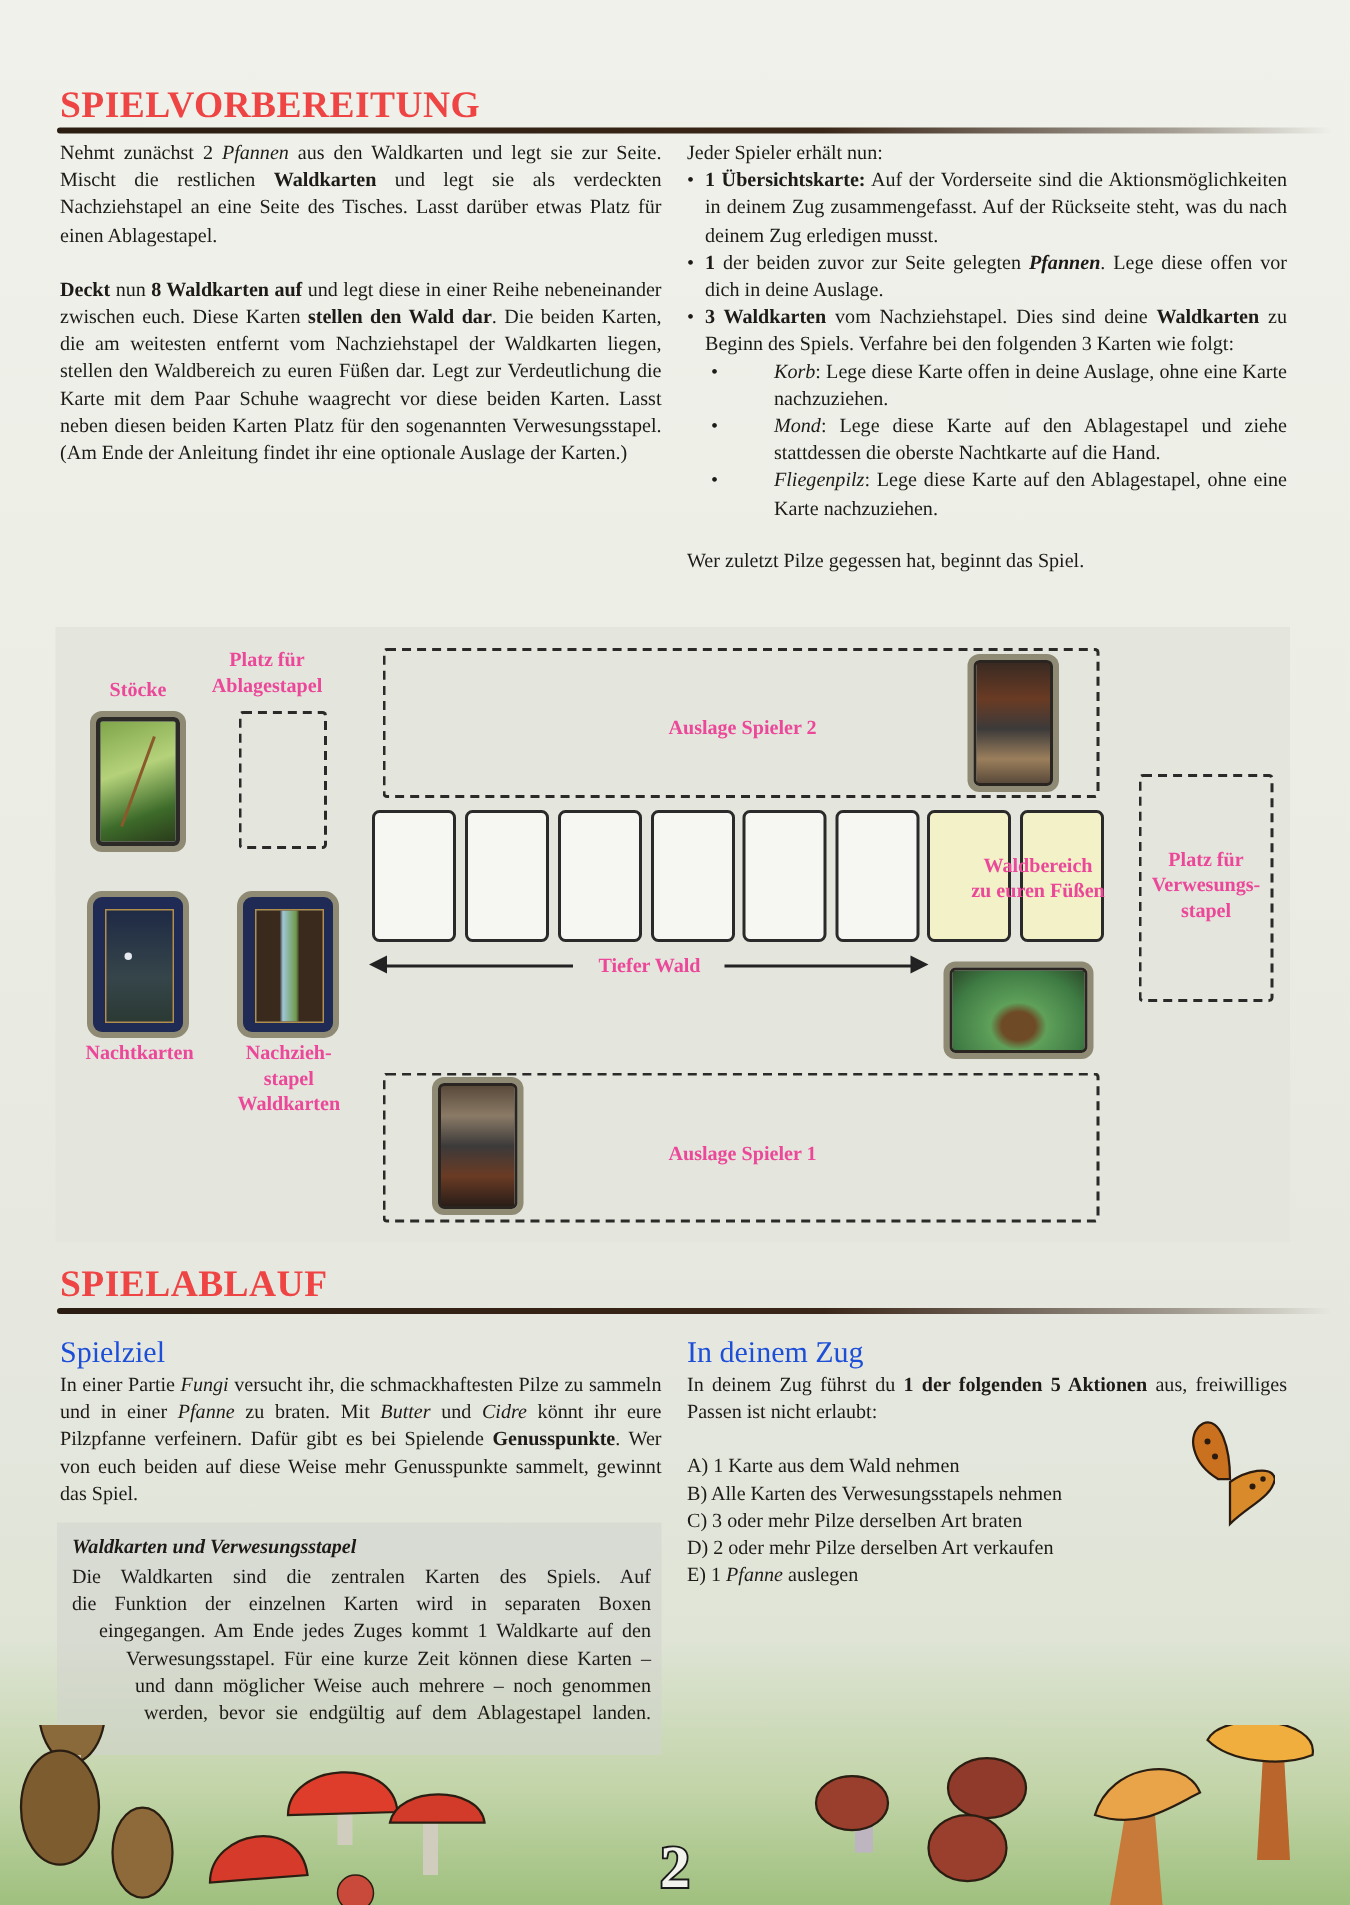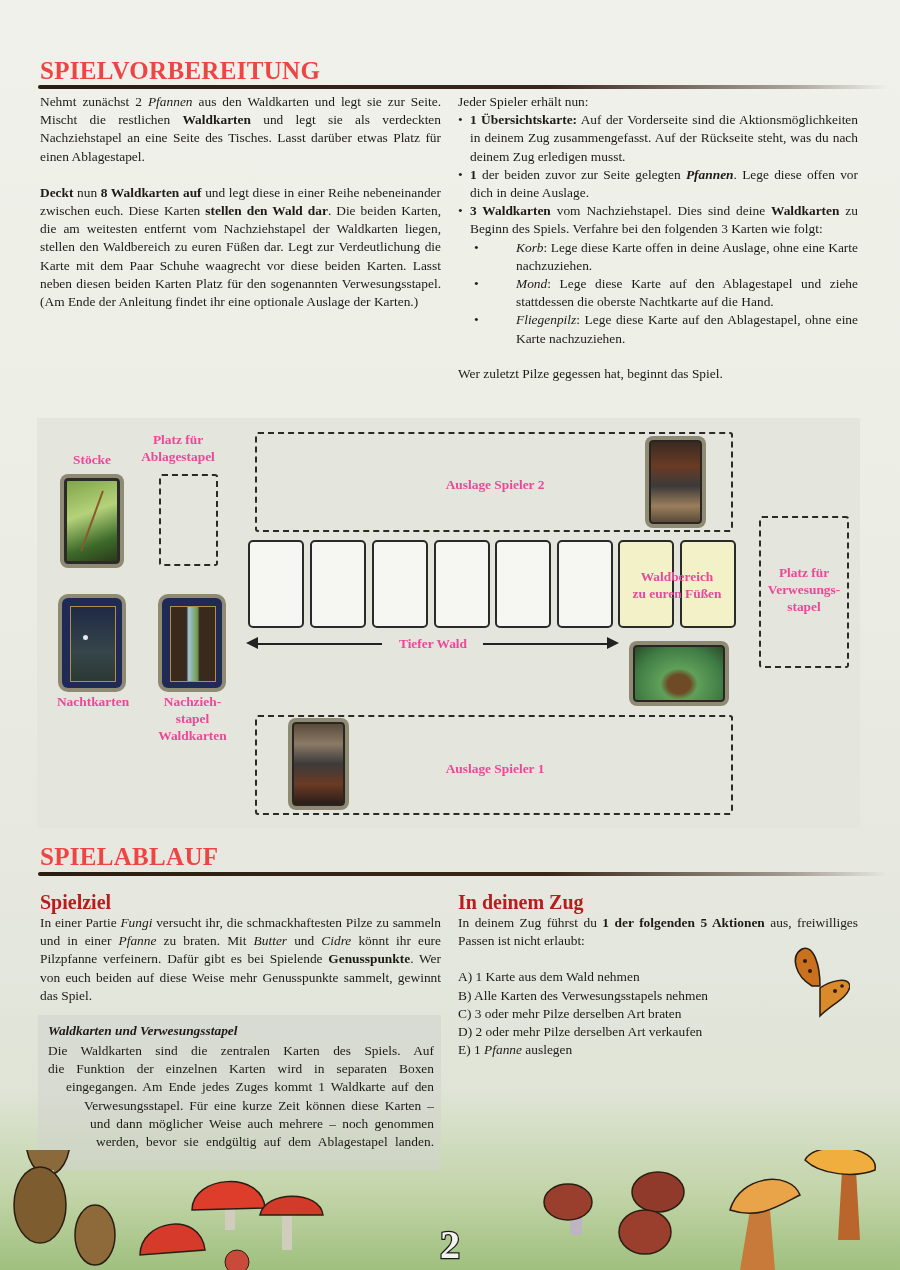--- a/index.html
+++ b/index.html
@@ -31,21 +31,21 @@
   
   .setup-bg { left:37px; top:418px; width:823px; height:410px; background:#e4e5dd; }
   .lbl { font-weight:bold; font-size:13.4px; line-height:17px; text-align:center; color:#ec4899; }
   .dash { border:2px dashed #2b2a28; border-radius:3px; }
   .card-photo { border-radius:4px; box-shadow:0 0 0 4px #8f8a74; }
   .slot { position:absolute; width:56px; height:88px; border:2px solid #2a2a2a; border-radius:5px; background:#f6f7f2; box-sizing:border-box; }
   .slot.y { background:#f2f1c8; }
   .arrow-line { position:absolute; height:1.5px; background:#222; }
 
   
-  .h2 { font-weight:bold; font-size:20px; margin:0; color:#b91c1c; }
+  .h2 { font-weight:normal; font-size:20px; margin:0; color:#1d4ed8; }
   .box { background:rgba(210,212,205,0.55); }
   .bottom-art { left:0; top:1150px; width:900px; height:120px; }
 </style>
 </head>
 <body>
 
 <h1 class="h1 abs" style="left:40px;top:57px;">SPIELVORBEREITUNG</h1>
 <div class="rule abs" style="left:38px;top:85px;width:850px;"></div>
 
 <div class="abs" style="left:40px;top:93px;width:401px;">
@@ -96,21 +96,21 @@
 <div class="abs card-photo" style="left:649px;top:440px;width:53px;height:84px;background:linear-gradient(180deg,#3a2a22 0%,#6a3b24 30%,#3c3a3a 55%,#9b7f5c 80%,#5a4a3a 100%);border:2px solid #2a2520;box-sizing:border-box;"></div>
 
 <div class="slot" style="left:248px;top:540px;"></div>
 <div class="slot" style="left:310px;top:540px;"></div>
 <div class="slot" style="left:372px;top:540px;"></div>
 <div class="slot" style="left:434px;top:540px;"></div>
 <div class="slot" style="left:495px;top:540px;"></div>
 <div class="slot" style="left:557px;top:540px;"></div>
 <div class="slot y" style="left:618px;top:540px;"></div>
 <div class="slot y" style="left:680px;top:540px;"></div>
-<div class="abs lbl" style="left:618px;top:568px;width:118px;"><span>Waldbereich</span><br><span>zu euren Füßen</span></div>
+<div class="abs lbl" style="left:633px;top:568px;width:118px;"><span>Waldbereich</span><br><span>zu euren Füßen</span></div>
 
 <div class="arrow-line" style="left:252px;top:643px;width:130px;"></div>
 <div class="abs" style="left:246px;top:637px;width:0;height:0;border-top:6px solid transparent;border-bottom:6px solid transparent;border-right:12px solid #222;"></div>
 <div class="abs lbl" style="left:388px;top:635px;width:90px;">Tiefer Wald</div>
 <div class="arrow-line" style="left:483px;top:643px;width:126px;"></div>
 <div class="abs" style="left:607px;top:637px;width:0;height:0;border-top:6px solid transparent;border-bottom:6px solid transparent;border-left:12px solid #222;"></div>
 
 <div class="abs card-photo" style="left:633px;top:645px;width:92px;height:57px;background:radial-gradient(ellipse at 50% 70%,#6e4a26 0,#6e4a26 18%,#5fa05a 30%,#3f7c44 70%,#2c4a2a 100%);border:2px solid #2a2520;box-sizing:border-box;"></div>
 
 <div class="abs dash" style="left:759px;top:516px;width:86px;height:148px;"></div>

